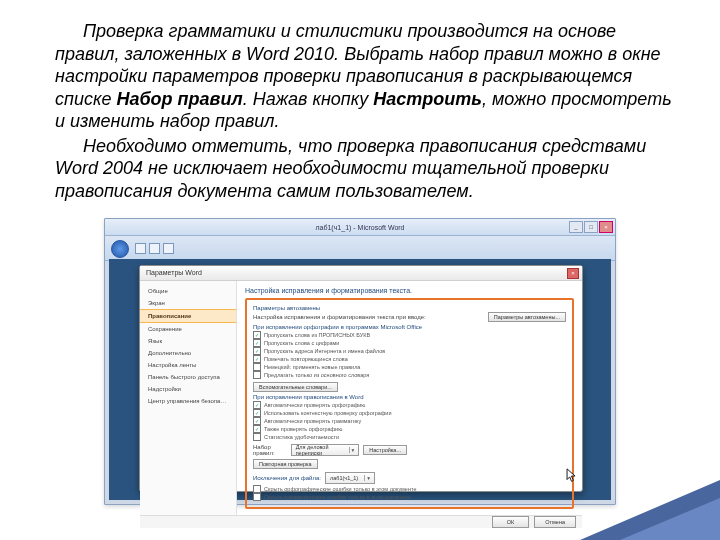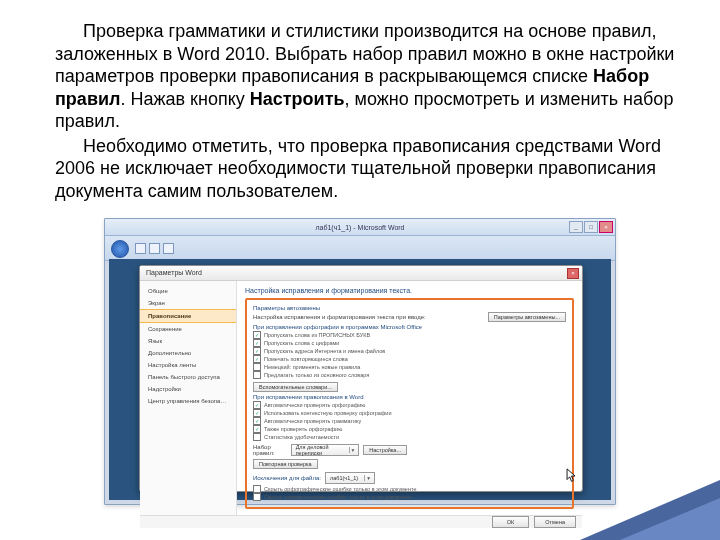--- a/index.html
+++ b/index.html
@@ -14,20 +14,21 @@
   }
   .text-block {
     padding: 20px 40px 10px 55px;
     font-size: 18px;
     line-height: 1.25;
     color: #000;
   }
   .text-block p {
     margin: 0 0 2px 0;
     text-indent: 28px;
+    font-style: italic;
   }
   .text-block b { font-weight: bold; }
   .screenshot {
     margin: 4px auto 0 auto;
     width: 510px;
     height: 285px;
     background: #cfd8e6;
     border: 1px solid #8aa3c2;
     border-radius: 1px;
     position: relative;
@@ -128,21 +129,21 @@
     opacity:.9;
   }
 </style>
 </head>
 <body>
 
 <div class="text-block">
   <p>
     <span>Проверка грамматики и стилистики производится на основе правил, заложенных в Word 2010. Выбрать набор правил можно в окне настройки параметров проверки правописания в раскрывающемся списке </span><b>Набор правил</b><span>. Нажав кнопку </span><b>Настроить</b><span>, можно просмотреть и изменить набор правил.</span>
   </p>
-  <p>Необходимо отметить, что проверка правописания средствами Word 2006 не исключает необходимости тщательной проверки правописания документа самим пользователем.</p>
+  <p>Необходимо отметить, что проверка правописания средствами Word 2004 не исключает необходимости тщательной проверки правописания документа самим пользователем.</p>
 </div>
 
 <div class="screenshot">
   <div class="win-titlebar">
     <span class="title-center">лаб1(ч1_1) - Microsoft Word</span>
     <div class="win-ctrls">
       <div class="win-btn">_</div>
       <div class="win-btn">□</div>
       <div class="win-btn close">×</div>
     </div>

